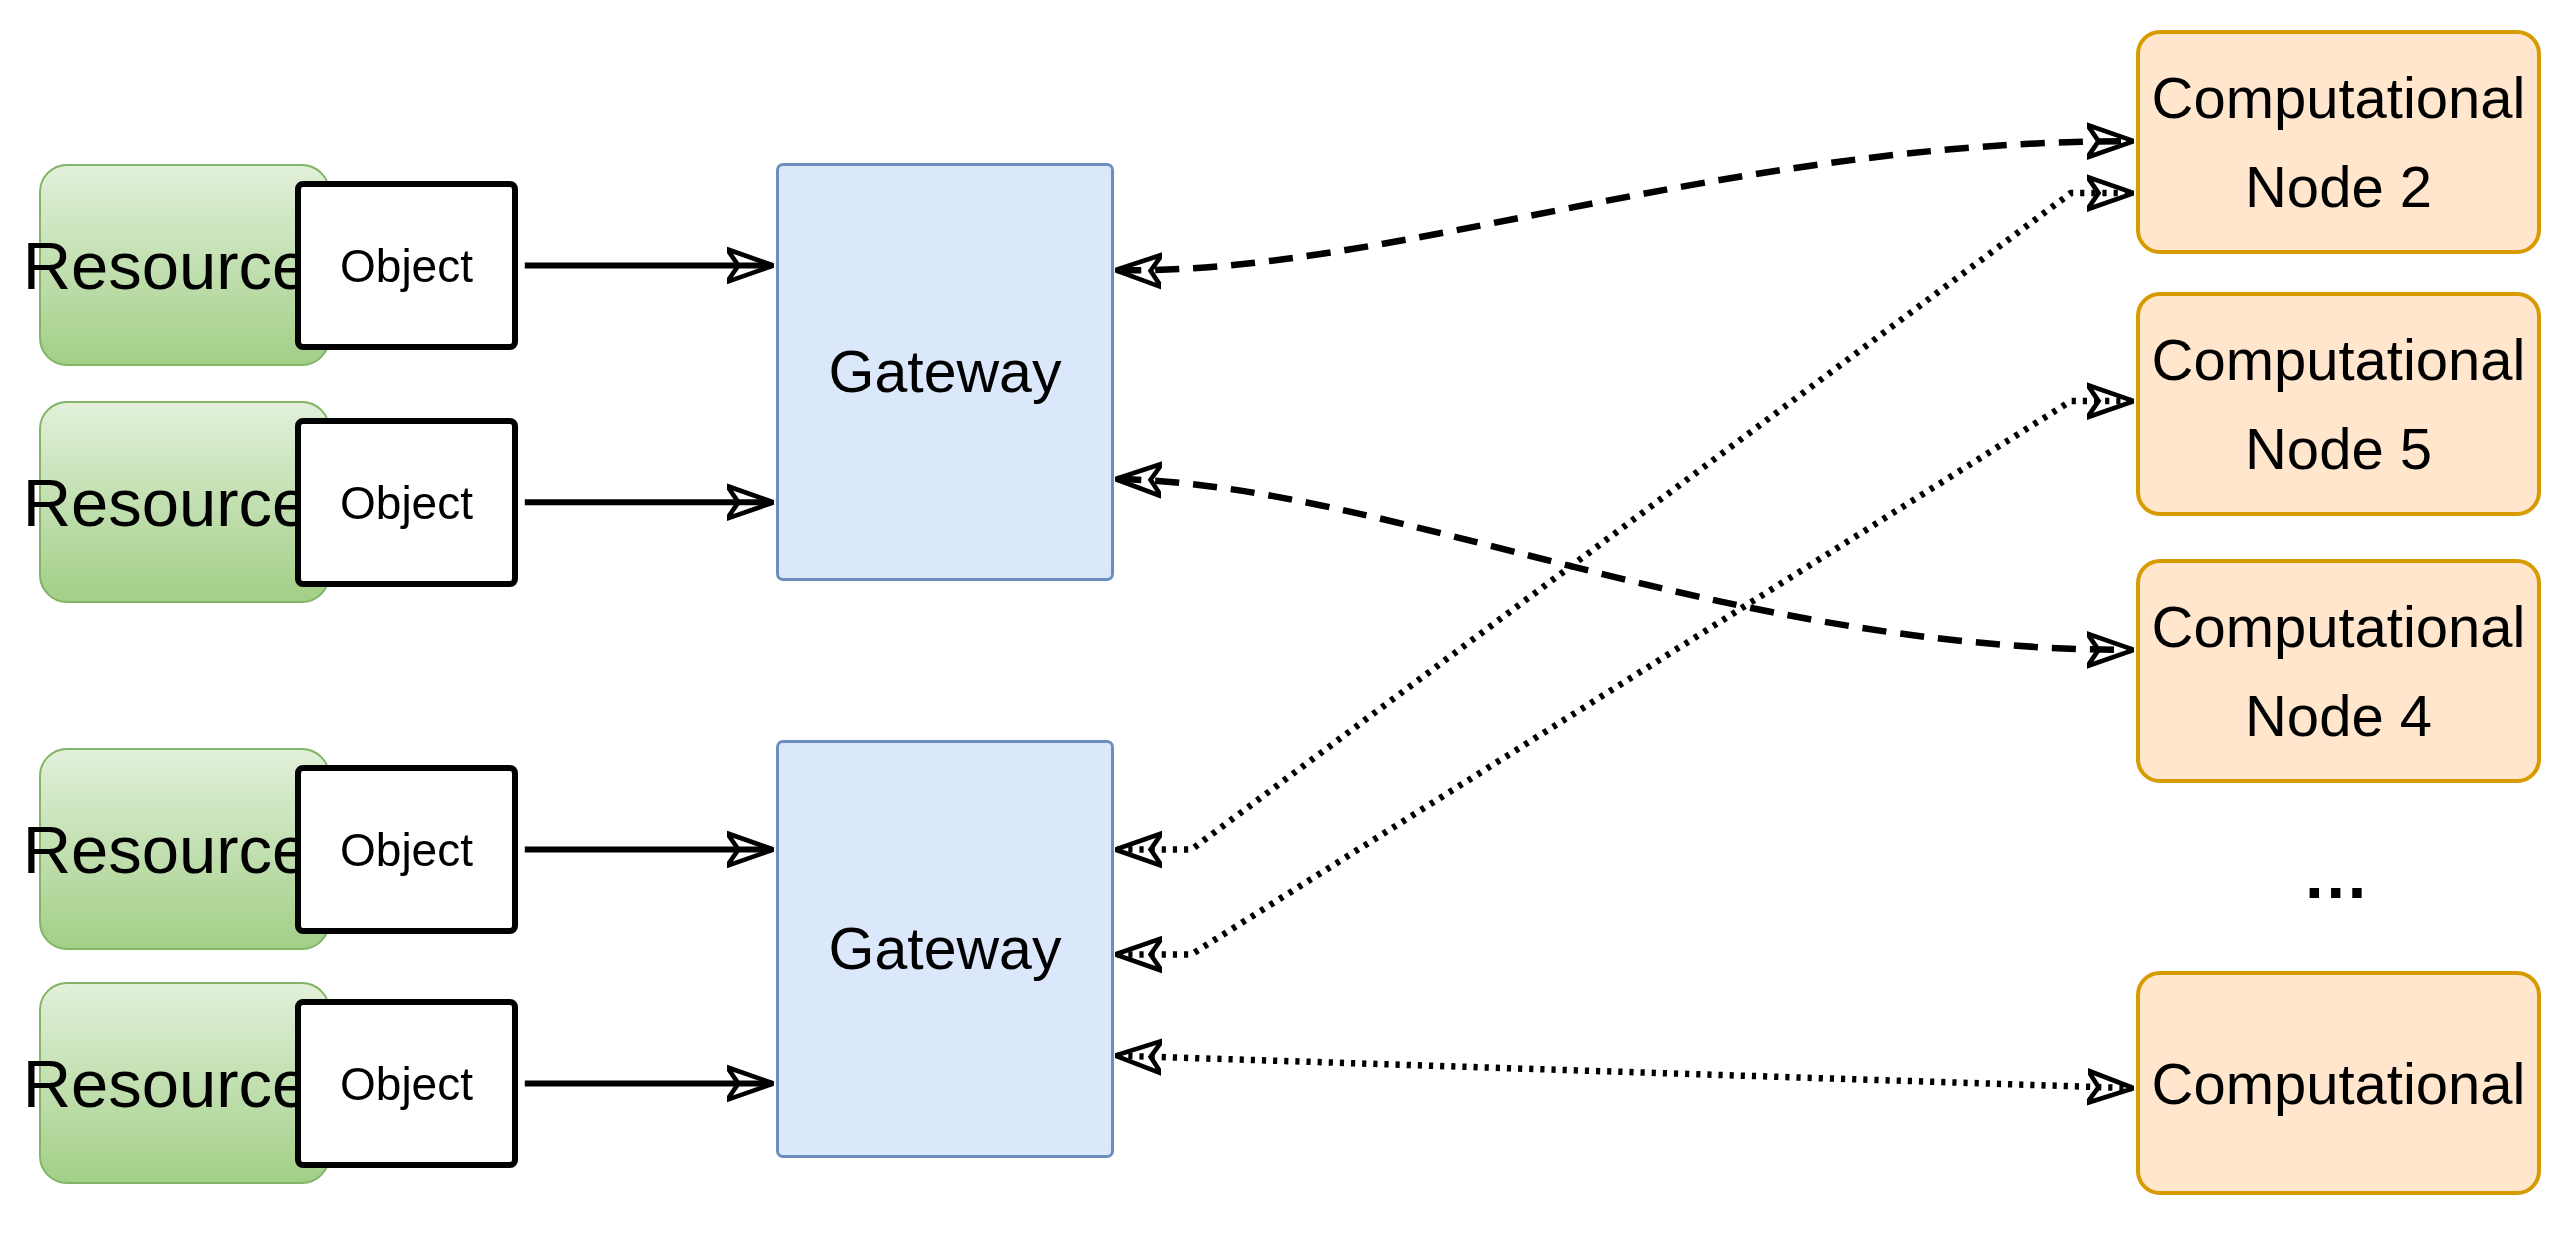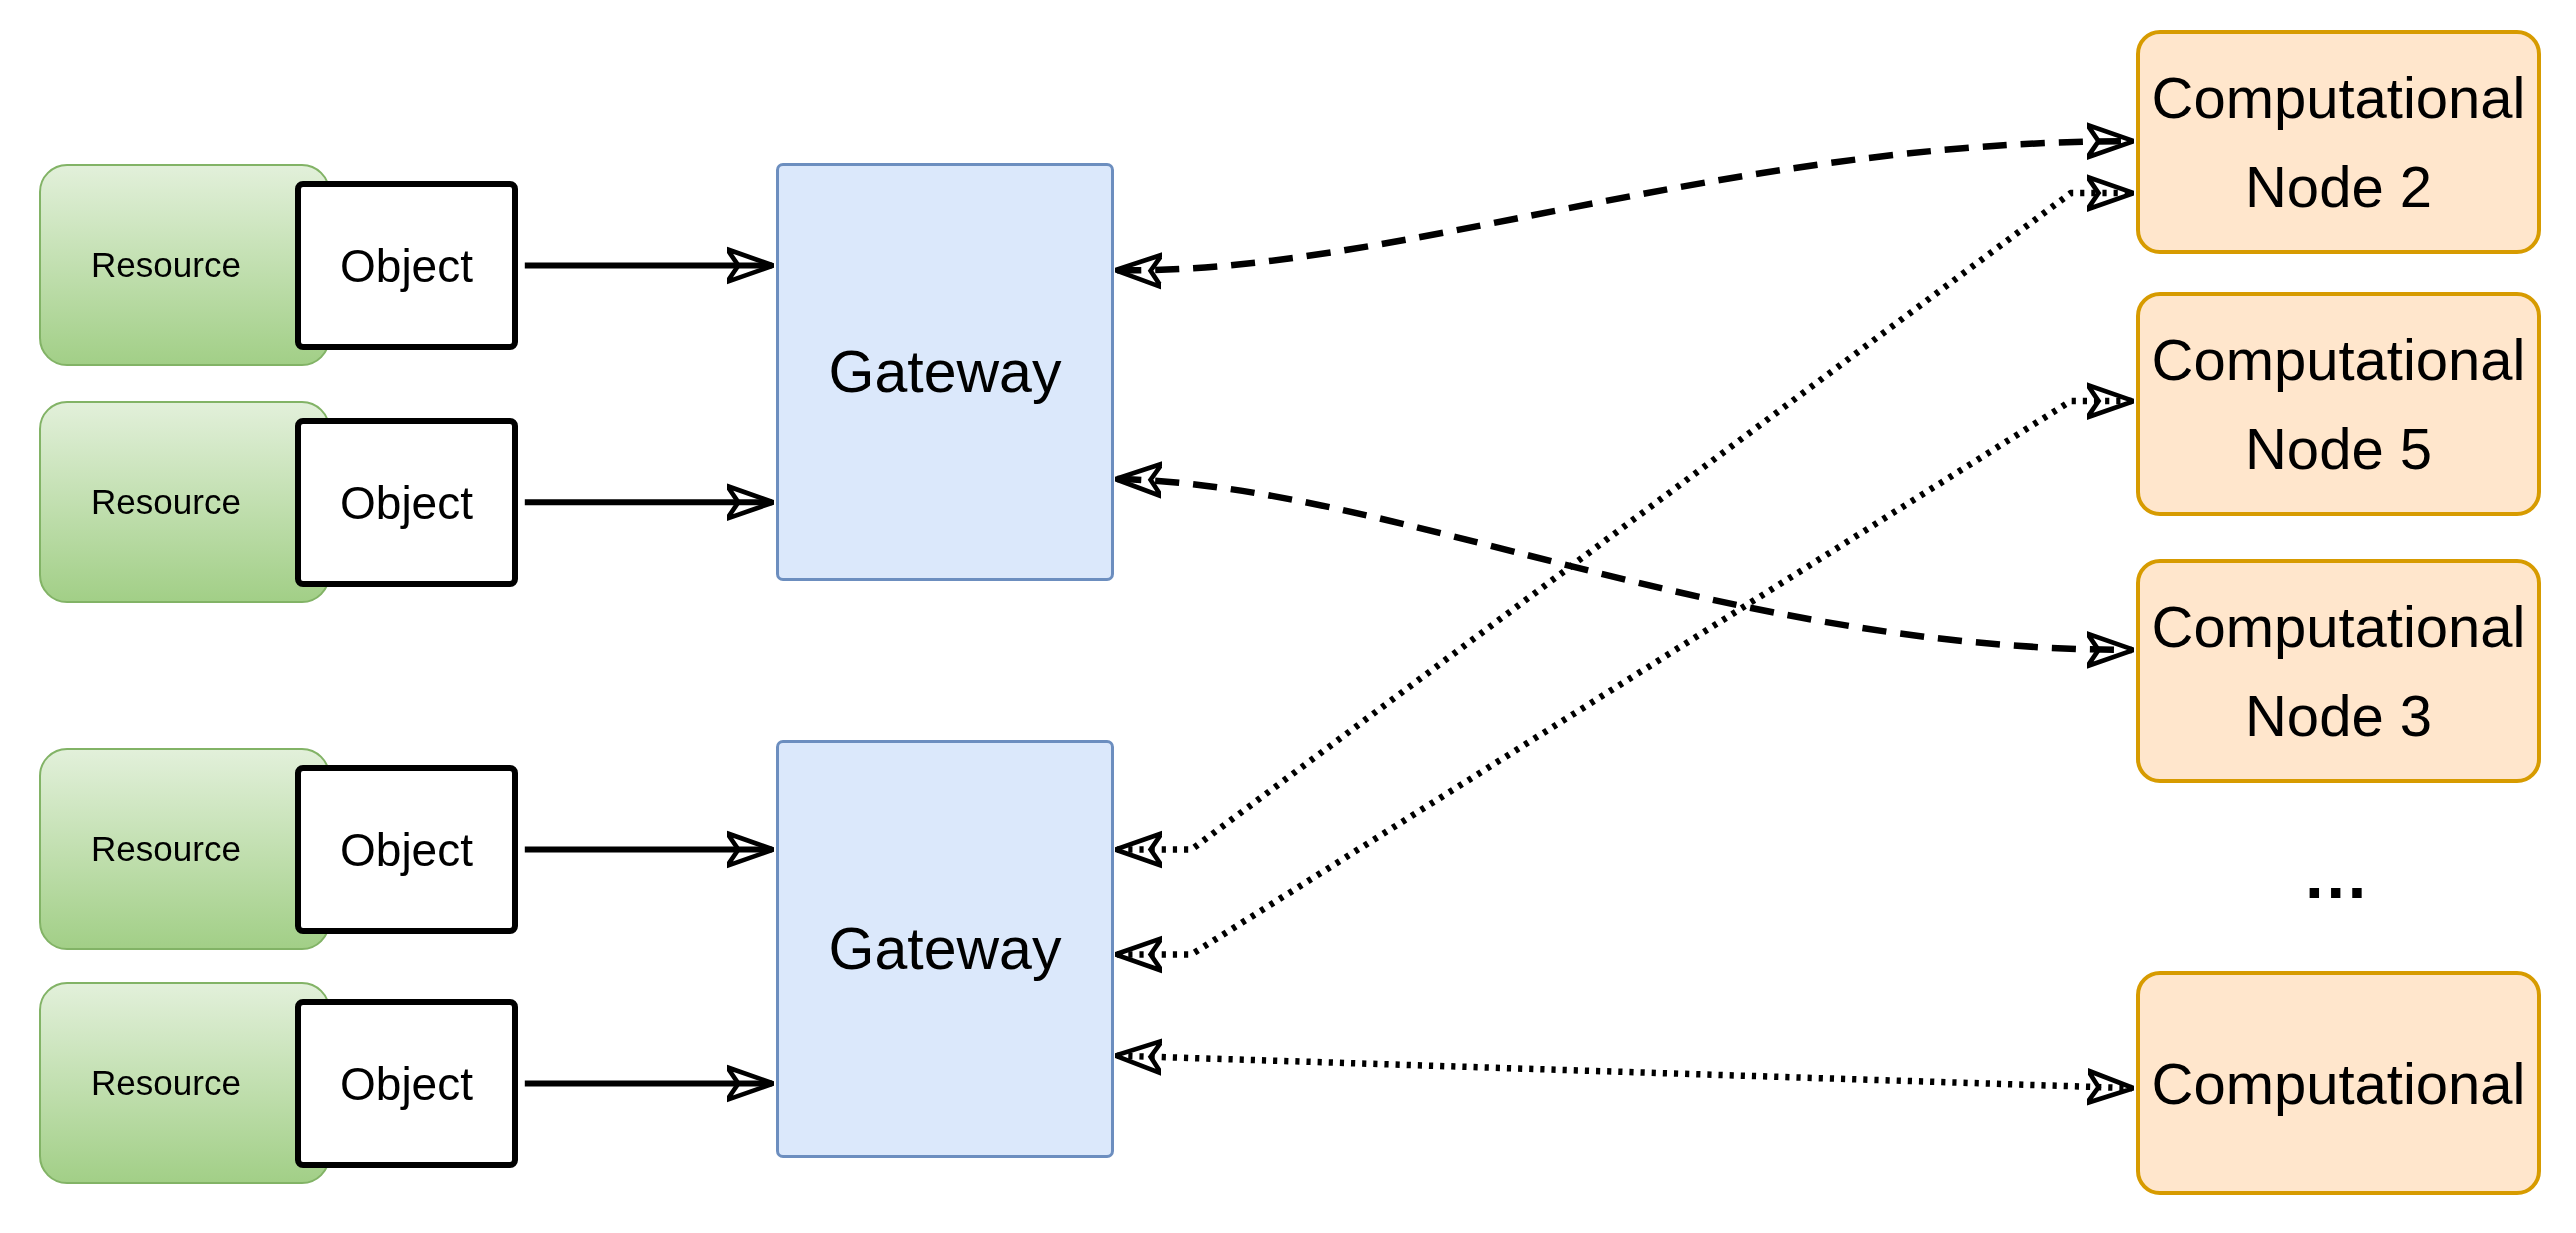--- a/index.html
+++ b/index.html
@@ -16,21 +16,21 @@
     box-sizing:border-box;
     display:flex;
     align-items:center;
     justify-content:center;
     text-align:center;
   }
   .resource{
     background:linear-gradient(180deg,var(--resource-fill-top,#e2f0da) 0%,var(--resource-fill-bottom,#a2cf87) 100%);
     border:2.8px solid var(--resource-border,#82b366);
     border-radius:28px;
-    font-size:35px;
+    font-size:67px;
     padding-right:37px;
     z-index:1;
   }
   .objectbox{
     background:var(--object-fill,#ffffff);
     border:6.5px solid var(--object-border,#000000);
     border-radius:8px;
     font-size:46px;
     z-index:2;
   }
@@ -111,21 +111,21 @@
   <div class="box node" style="left:2136px;top:30px;width:405px;height:224px">
     <span>Computational</span>
     <span>Node 2</span>
   </div>
   <div class="box node" style="left:2136px;top:292px;width:405px;height:224px">
     <span>Computational</span>
     <span>Node 5</span>
   </div>
   <div class="box node" style="left:2136px;top:559px;width:405px;height:224px">
     <span>Computational</span>
-    <span>Node 3</span>
+    <span>Node 4</span>
   </div>
   <div class="dots">…</div>
   <div class="box node" style="left:2136px;top:971px;width:405px;height:224px">
     <span>Computational</span>
   </div>
 
   <svg class="edges" width="2576" height="1233" viewBox="0 0 2774 1328">
     <defs>
       <marker id="arrow" viewBox="0 0 10 8" refX="9.6" refY="4" markerWidth="50" markerHeight="42" markerUnits="userSpaceOnUse" orient="auto-start-reverse">
         <path d="M 0 0.5 L 10 4 L 0 7.5 L 2.4 4 Z" fill="#000"></path>

